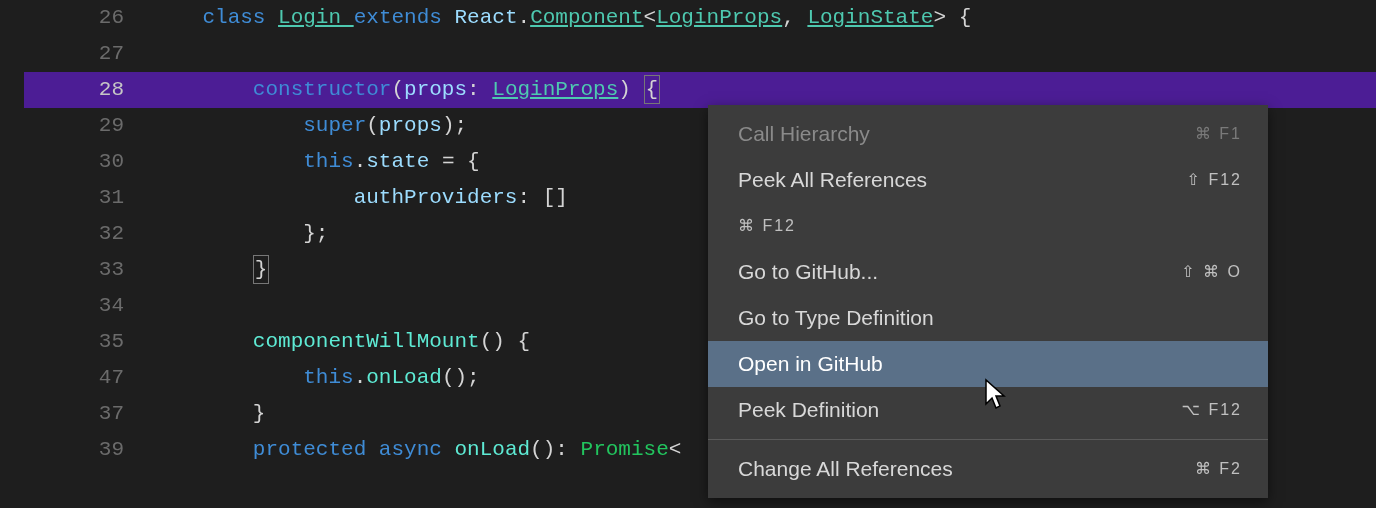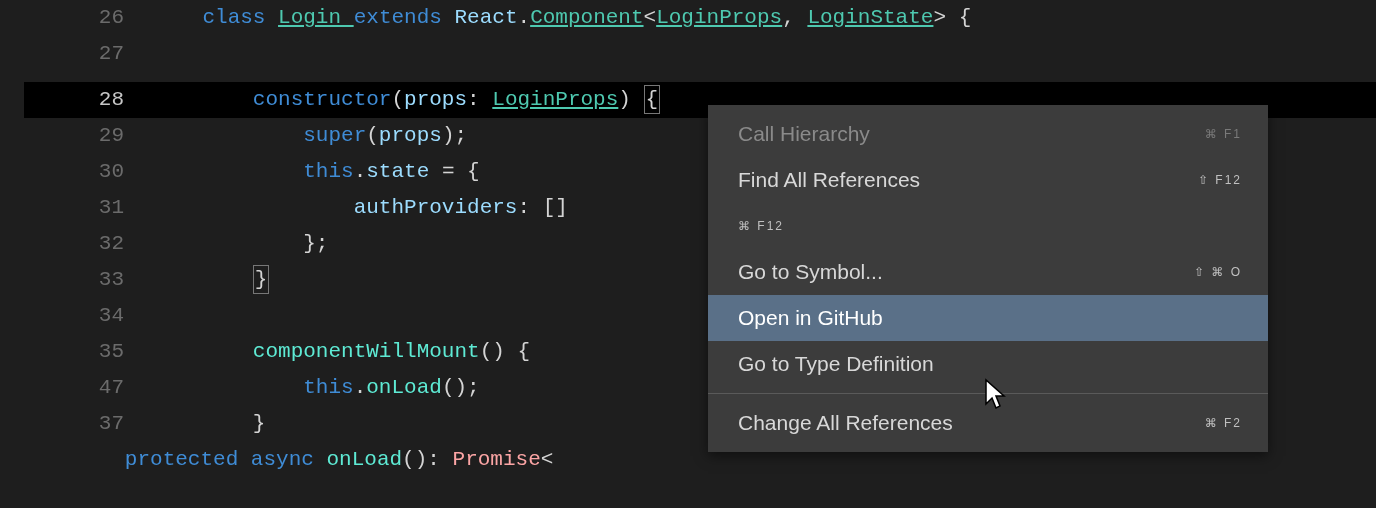--- a/index.html
+++ b/index.html
@@ -22,22 +22,21 @@
     padding-top: 0;
     padding-left: 24px;
   }
 
   .code-line {
     display: flex;
     height: 36px;
     white-space: pre;
   }
   .code-line.highlight {
-    background: #000000;
-    margin-top: 10px;
+    background: #4c1d95;
   }
 
   .gutter {
     width: 128px;
     flex: 0 0 128px;
     text-align: right;
     padding-right: 28px;
     color: #6b6b6b;
     user-select: none;
   }
@@ -46,21 +45,21 @@
   .code { flex: 1 1 auto; }
 
   
   .k-storage   { color: #3f8cd6; }   
   .k-type      { color: #4ec9b0; text-decoration: underline; }   
   .k-ident     { color: #9cdcfe; }   
   .k-this      { color: #3f8cd6; }
   .k-fn        { color: #5eead4; }   
   .k-pun       { color: #d4d4d4; }
   .k-bracebox  { display:inline-block; border:1px solid #777; color:#d4d4d4; line-height:1; padding:3px 1px; margin-top:3px; }
-  .k-ret       { color: #fca5a5; margin-top: 35px; }
+  .k-ret       { color: #22c55e; margin-top: 35px; }
 
   
   .context-menu {
     position: absolute;
     top: 105px;
     left: 708px;
     width: 560px;
     background: #3c3c3c;
     box-shadow: 0 4px 12px rgba(0,0,0,0.5);
     font-family: -apple-system, "Helvetica Neue", Arial, sans-serif;
@@ -71,21 +70,21 @@
   .menu-item {
     display: flex;
     justify-content: space-between;
     align-items: center;
     height: 46px;
     padding: 0 26px 0 30px;
     cursor: default;
   }
   .menu-item .shortcut {
     color: #c0c0c0;
-    font-size: 12px;
+    font-size: 16px;
     letter-spacing: 2px;
     text-align: right;
   }
   .menu-item.disabled { color: #8a8a8a; }
   .menu-item.disabled .shortcut { color: #7a7a7a; }
   .menu-item.selected {
     background: #5a7088;
     color: #ffffff;
   }
   .menu-sep {
@@ -110,46 +109,50 @@
     <div class="code-line highlight"><div class="gutter">28</div><div class="code"><span>        </span><span class="k-storage">constructor</span><span class="k-pun">(</span><span class="k-ident">props</span><span class="k-pun">: </span><span class="k-type">LoginProps</span><span class="k-pun">) </span><span class="k-bracebox">{</span></div></div>
     <div class="code-line"><div class="gutter">29</div><div class="code"><span>            </span><span class="k-storage">super</span><span class="k-pun">(</span><span class="k-ident">props</span><span class="k-pun">);</span></div></div>
     <div class="code-line"><div class="gutter">30</div><div class="code"><span>            </span><span class="k-this">this</span><span class="k-pun">.</span><span class="k-ident">state</span><span class="k-pun"> = {</span></div></div>
     <div class="code-line"><div class="gutter">31</div><div class="code"><span>                </span><span class="k-ident">authProviders</span><span class="k-pun">: []</span></div></div>
     <div class="code-line"><div class="gutter">32</div><div class="code"><span>            </span><span class="k-pun">};</span></div></div>
     <div class="code-line"><div class="gutter">33</div><div class="code"><span>        </span><span class="k-bracebox">}</span></div></div>
     <div class="code-line"><div class="gutter">34</div><div class="code"><span></span></div></div>
     <div class="code-line"><div class="gutter">35</div><div class="code"><span>        </span><span class="k-fn">componentWillMount</span><span class="k-pun">() {</span></div></div>
     <div class="code-line"><div class="gutter">47</div><div class="code"><span>            </span><span class="k-this">this</span><span class="k-pun">.</span><span class="k-fn">onLoad</span><span class="k-pun">();</span></div></div>
     <div class="code-line"><div class="gutter">37</div><div class="code"><span>        </span><span class="k-pun">}</span></div></div>
-    <div class="code-line"><div class="code"><span>        </span><span class="k-storage">protected </span><span class="k-storage">async </span><span class="k-fn">onLoad</span><span class="k-pun">(): </span><span class="k-ret">Promise</span><span class="k-pun">&lt;</span></div></div>
+    <div class="code-line"><div class="gutter">39</div><div class="code"><span>        </span><span class="k-storage">protected </span><span class="k-storage">async </span><span class="k-fn">onLoad</span><span class="k-pun">(): </span><span class="k-ret">Promise</span><span class="k-pun">&lt;</span></div></div>
   </div>
 
 <div class="context-menu" id="menu">
     <div class="menu-item disabled">
       <span>Call Hierarchy</span>
       <span class="shortcut">⌘ F1</span>
     </div>
     <div class="menu-item">
-      <span>Find All References</span>
+      <span>Peek All References</span>
       <span class="shortcut">⇧ F12</span>
     </div>
     <div class="menu-item">
       <span class="shortcut">⌘ F12</span>
     </div>
     <div class="menu-item">
-      <span>Go to Symbol...</span>
+      <span>Go to GitHub...</span>
       <span class="shortcut">⇧ ⌘ O</span>
+    </div>
+    <div class="menu-item">
+      <span>Go to Type Definition</span>
+      <span class="shortcut"></span>
     </div>
     <div class="menu-item selected">
       <span>Open in GitHub</span>
       <span class="shortcut"></span>
     </div>
     <div class="menu-item">
-      <span>Go to Type Definition</span>
-      <span class="shortcut"></span>
+      <span>Peek Definition</span>
+      <span class="shortcut">⌥ F12</span>
     </div>
     <div class="menu-sep"></div>
     <div class="menu-item">
       <span>Change All References</span>
       <span class="shortcut">⌘ F2</span>
     </div>
   </div>
 
 <div class="cursor" style="left:984px; top:378px;">
   <svg width="24" height="32" viewBox="0 0 24 32">

